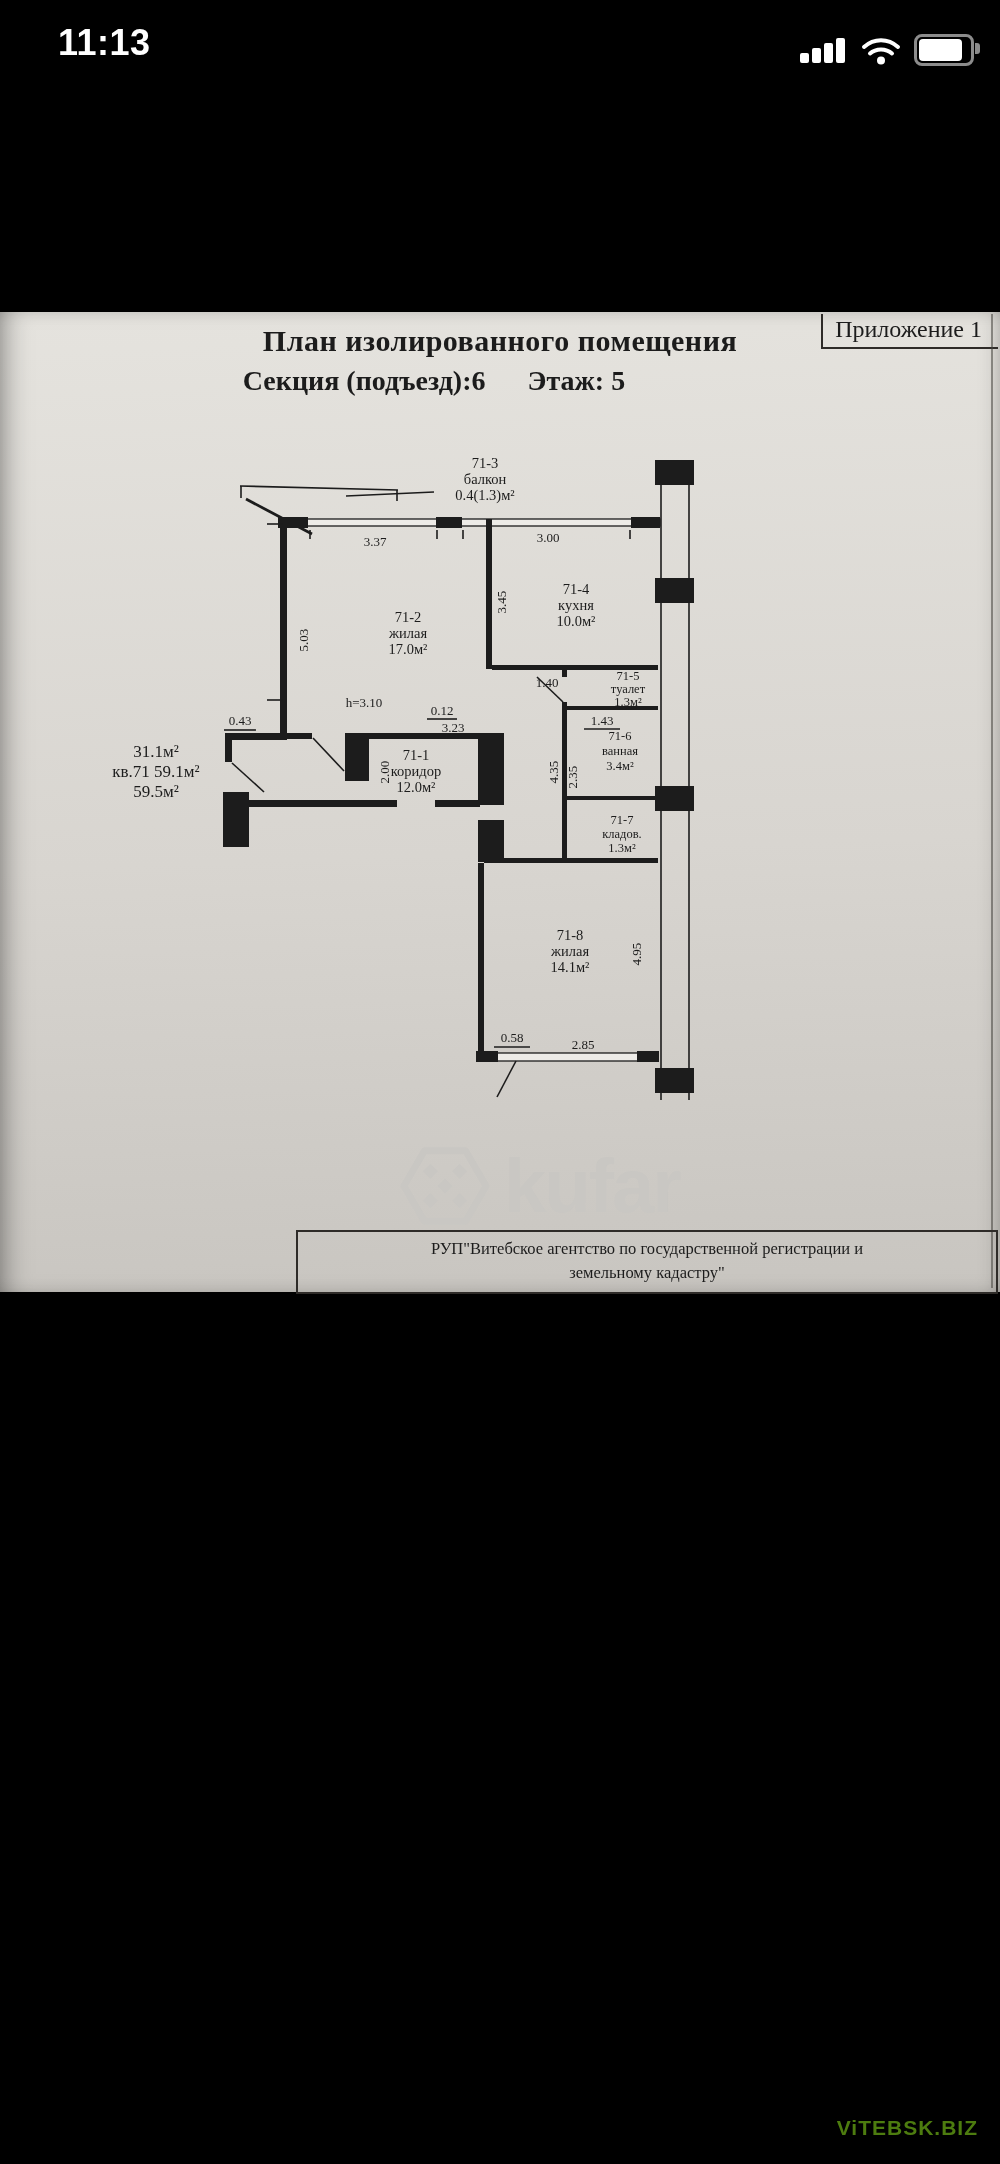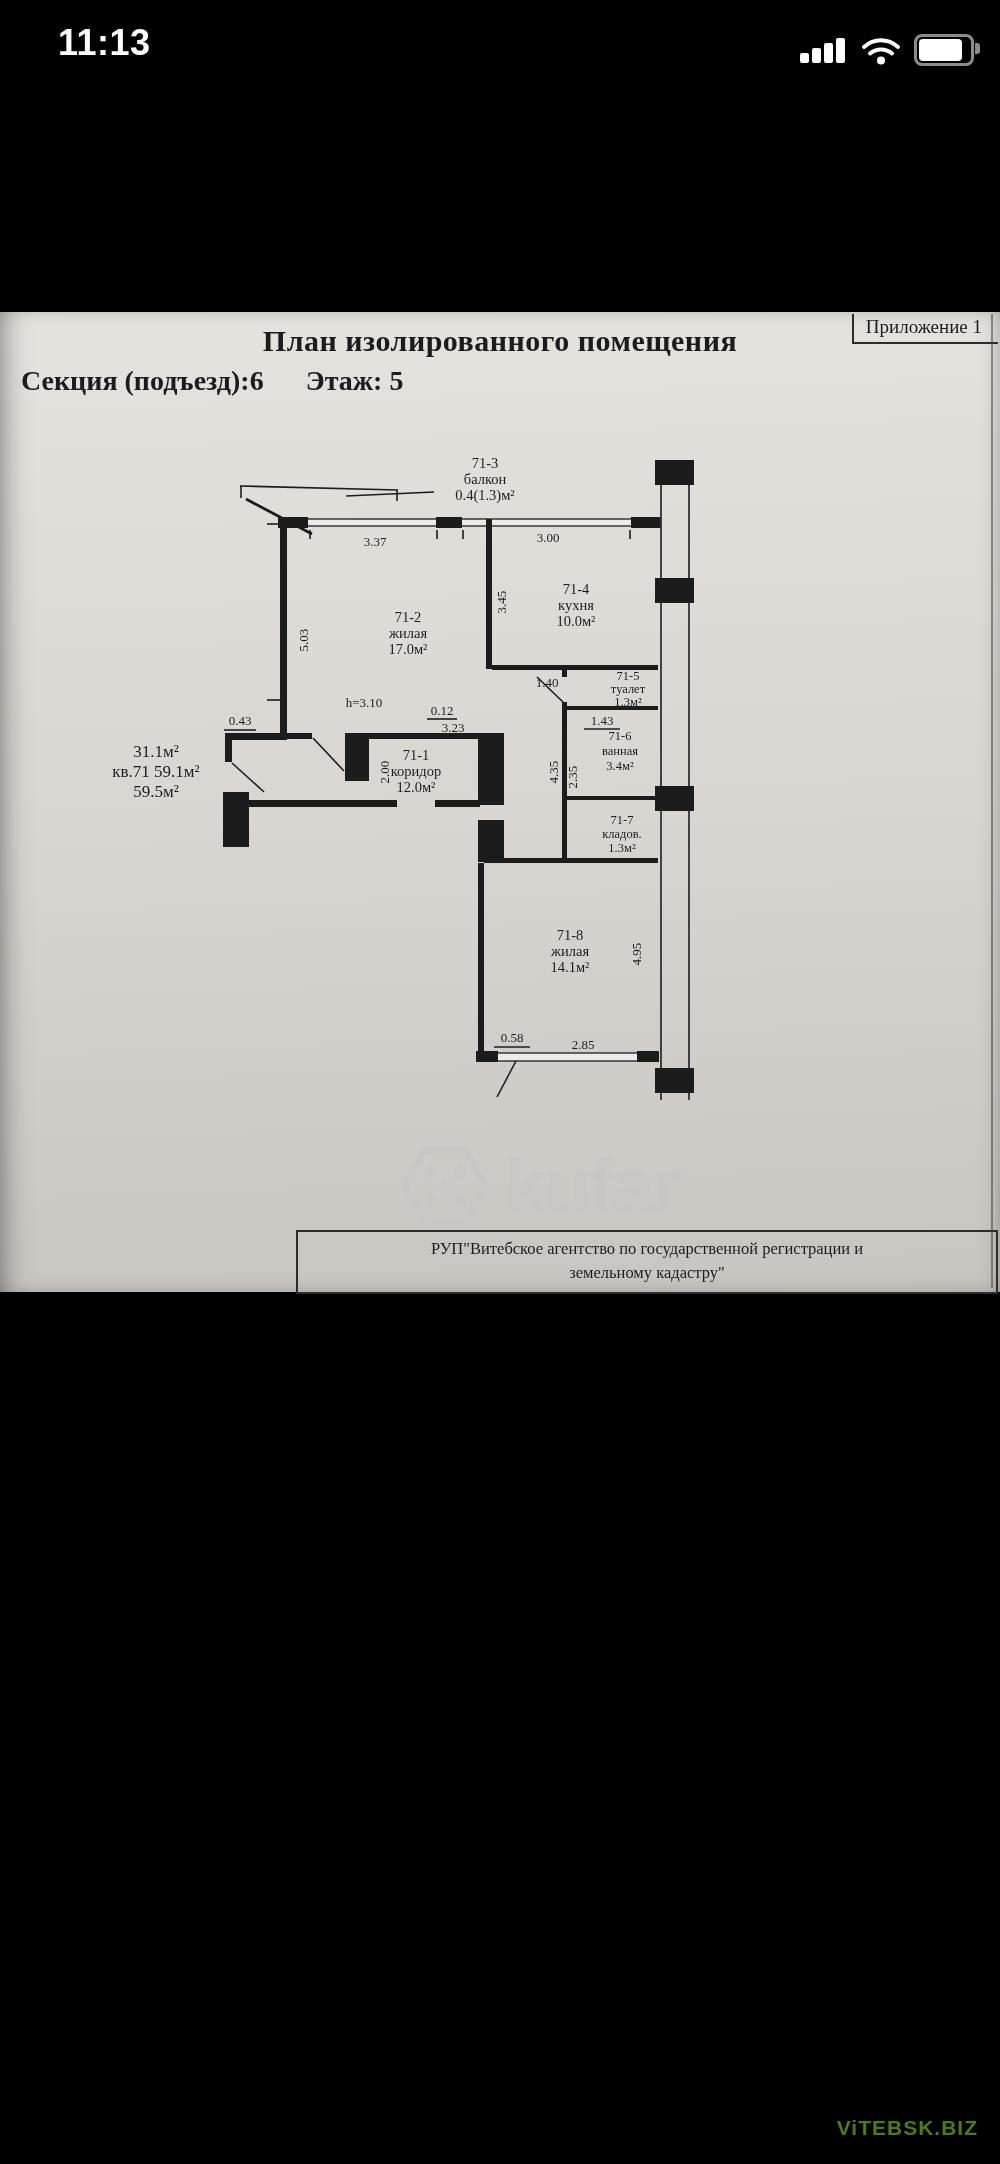--- a/index.html
+++ b/index.html
@@ -15,25 +15,25 @@
   .battery-fill{position:absolute;left:2px;top:2px;bottom:2px;width:80%;background:#fff;border-radius:4px;}
   .battery-nub{position:absolute;right:-9px;top:6px;width:5px;height:11px;
                background:rgba(255,255,255,.55);border-radius:0 3px 3px 0;}
 
   
   .paper{position:absolute;left:0;top:312px;width:1000px;height:980px;
          background:linear-gradient(178deg,#e5e3de 0%,#d8d5d0 55%,#c8c5c0 100%);
          box-shadow:inset 18px 0 30px -18px rgba(0,0,0,.5), inset -10px 0 24px -14px rgba(0,0,0,.4);
          color:#1c1c1c;font-family:"Liberation Serif",serif;}
   .annex{position:absolute;right:2px;top:2px;border-left:2px solid #2e2b28;
-         border-bottom:2px solid #2e2b28;padding:2px 16px 4px 12px;font-size:19px;}
+         border-bottom:2px solid #2e2b28;padding:2px 16px 4px 12px;font-size:24px;}
   .edge-line{position:absolute;left:991px;top:2px;width:2px;height:974px;background:#46433e;opacity:.55;}
   .doc-title{position:absolute;left:0;top:12px;width:1000px;text-align:center;
              font-weight:bold;font-size:30px;letter-spacing:.5px;}
-  .doc-subtitle{position:absolute;left:0;top:53px;width:868px;text-align:left;
+  .doc-subtitle{position:absolute;left:0;top:53px;width:868px;text-align:center;
                 font-weight:bold;font-size:28px;}
   .doc-subtitle span{margin:0 21px;}
 
   
   .plan{position:absolute;left:140px;top:128px;width:580px;height:700px;}
   .plan text{font-family:"Liberation Serif",serif;fill:#1c1c1c;}
   .rl{font-size:14.5px;text-anchor:middle;}
   .rs{font-size:12.5px;text-anchor:middle;}
   .dm{font-size:13px;text-anchor:middle;}
   .ln{stroke:#1c1c1c;stroke-width:1.6;}

